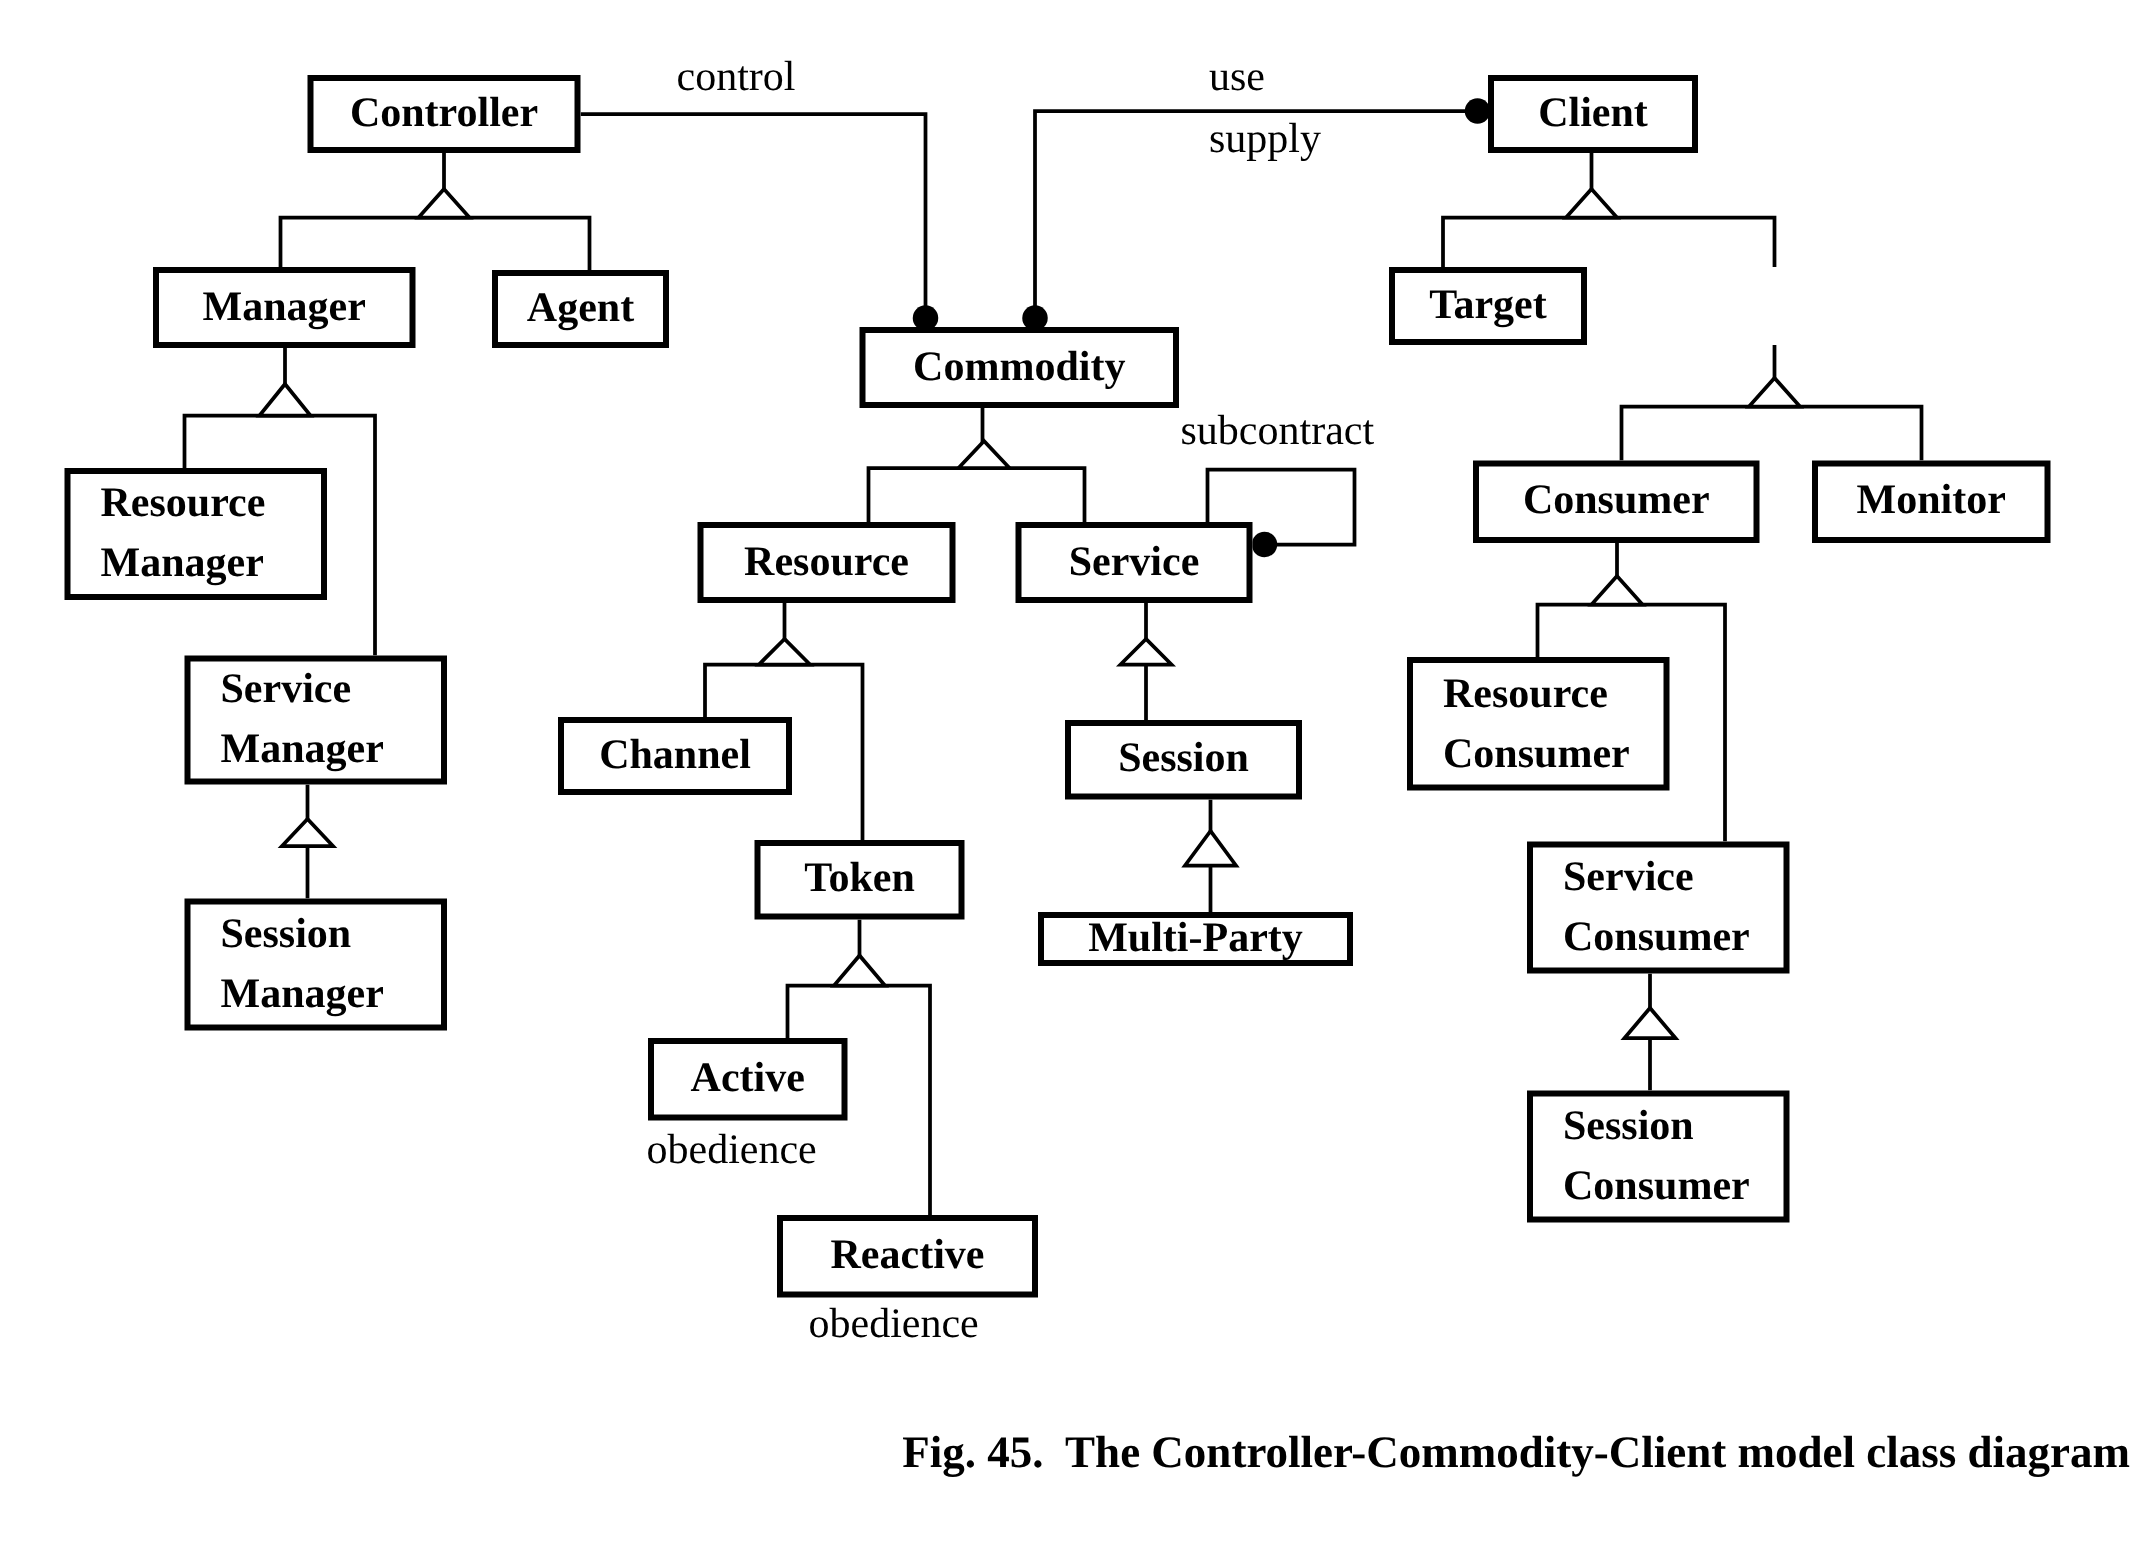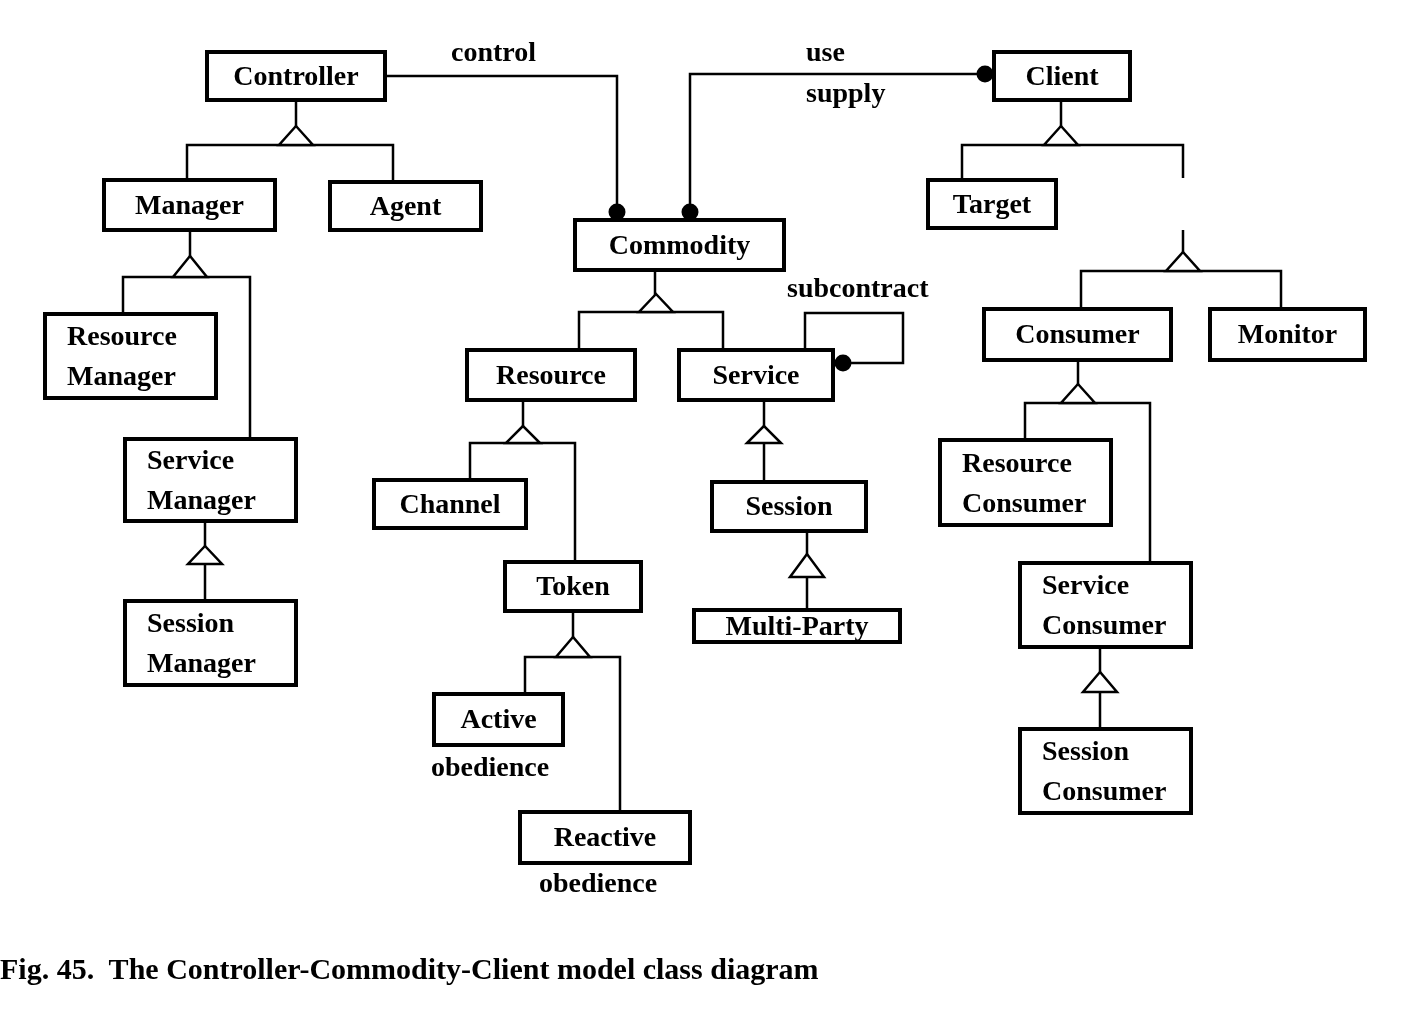--- a/index.html
+++ b/index.html
@@ -11,25 +11,25 @@
   .node{
     position:absolute;z-index:2;box-sizing:border-box;
     border:4px solid #000;background:#fff;
     display:flex;align-items:center;justify-content:center;
     font-weight:bold;font-size:28px;line-height:1.1;
   }
   .node.two-line{justify-content:flex-start;padding-left:20px;}
   .node-label{white-space:pre-line;}
   .node.two-line .node-label{line-height:40px;}
   .edge-label{
-    position:absolute;z-index:2;font-weight:bold;font-size:28px;line-height:1;
+    position:absolute;z-index:2;font-weight:normal;font-size:28px;line-height:1;
     white-space:nowrap;
   }
   .caption{
-    position:absolute;z-index:2;left:0;right:0;top:952px;text-align:left;
+    position:absolute;z-index:2;left:0;right:0;top:952px;text-align:right;
     font-weight:bold;font-size:30px;white-space:pre;
   }
 </style>
 </head>
 <body>
 
 <div class="canvas">
 
   <svg class="wires" width="1420" height="1032" viewBox="0 0 1420 1032" fill="none" stroke="#000" stroke-width="2.5">
 
@@ -82,21 +82,21 @@
 
   <div class="node" style="left:205px;top:50px;width:182px;height:52px">
       <span class="node-label">Controller</span>
     </div>
   <div class="node" style="left:992px;top:50px;width:140px;height:52px">
       <span class="node-label">Client</span>
     </div>
   <div class="node" style="left:102px;top:178px;width:175px;height:54px">
       <span class="node-label">Manager</span>
     </div>
-  <div class="node" style="left:328px;top:180px;width:155px;height:52px">
+  <div class="node" style="left:328px;top:180px;width:118px;height:52px">
       <span class="node-label">Agent</span>
     </div>
   <div class="node" style="left:926px;top:178px;width:132px;height:52px">
       <span class="node-label">Target</span>
     </div>
   <div class="node" style="left:573px;top:218px;width:213px;height:54px">
       <span class="node-label">Commodity</span>
     </div>
   <div class="node two-line" style="left:43px;top:312px;width:175px;height:88px">
       <span class="node-label">Resource

